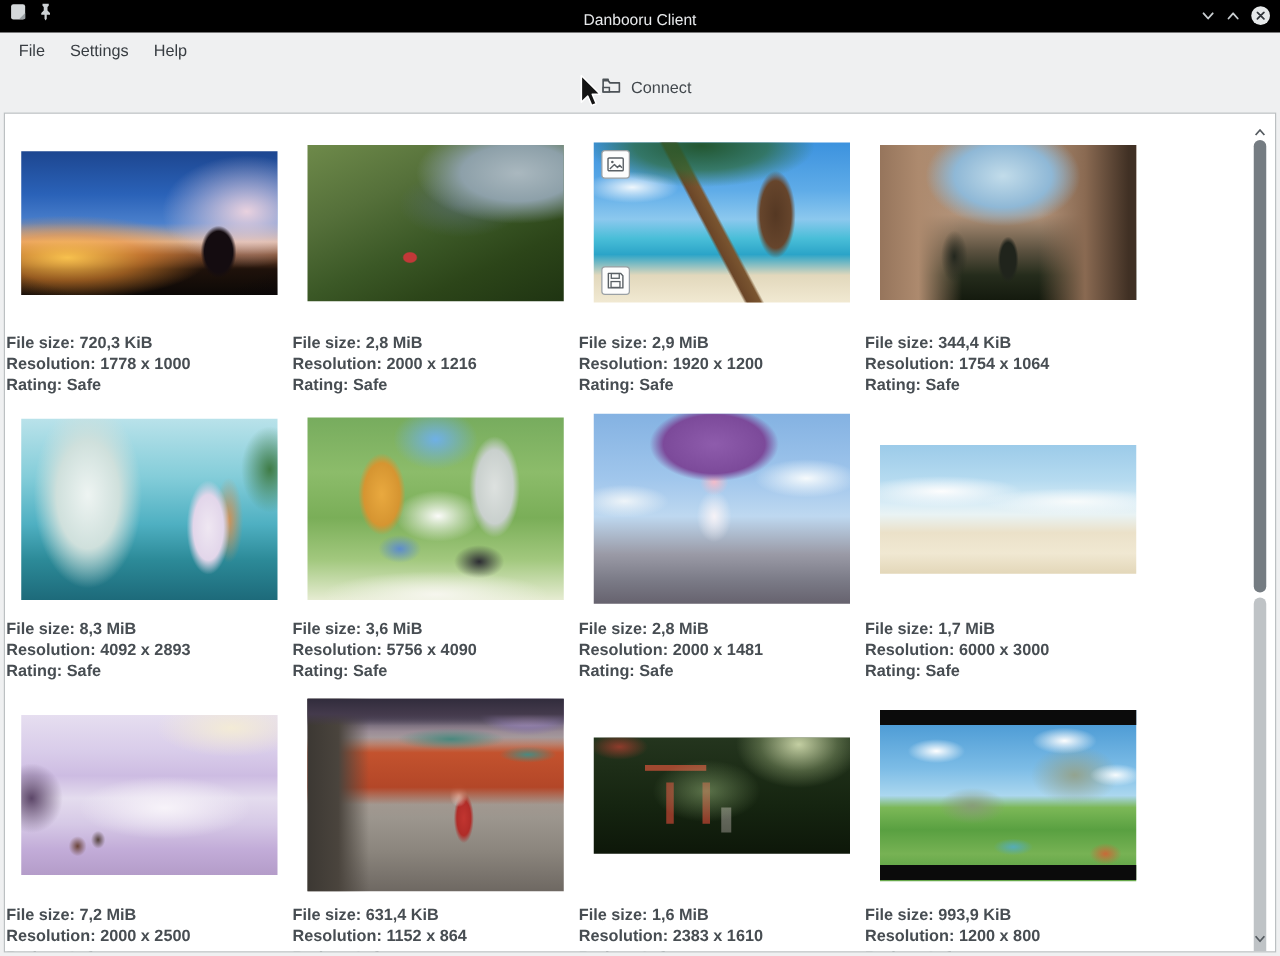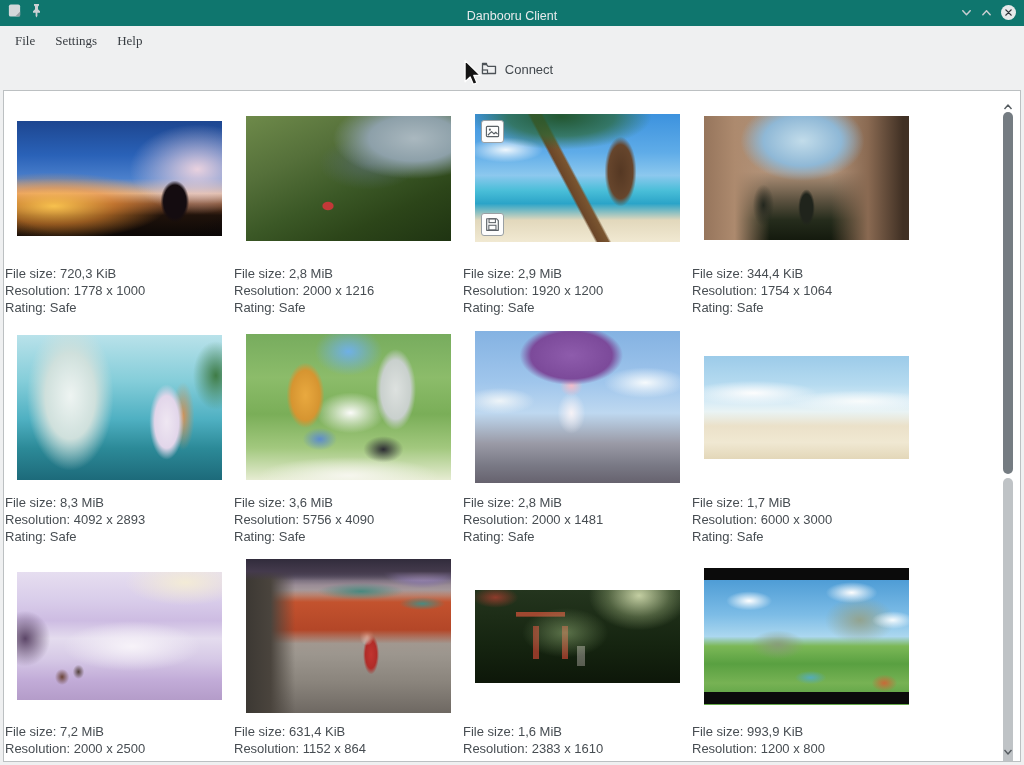--- a/index.html
+++ b/index.html
@@ -7,21 +7,21 @@
   body {
     font-family:"Liberation Sans", sans-serif;
     background:#eff0f1;
     position:relative;
     width:1024px; height:765px;
   }
 
   
   .titlebar {
     position:absolute; top:0; left:0; right:0; height:34px;
-    background:#0f766e;
+    background:#000000;
     border-bottom:2px solid #35a3dc;
     display:flex; align-items:center;
     color:#e8eaec;
   }
   .titlebar-icons { position:absolute; left:7px; top:0; height:24px; display:flex; align-items:center; gap:8px; }
   .title-text {
     position:absolute; left:0; right:0; text-align:center;
     font-size:12.5px; color:#e8eaec; line-height:24px;
   }
   .win-controls { position:absolute; right:8px; top:0; height:24px; display:flex; align-items:center; gap:9px; }
@@ -32,21 +32,21 @@
   }
   .close-btn svg { width:7px; height:7px; }
 
   
   .menubar {
     position:absolute; top:26px; left:0; right:0; height:29px;
     background:#eff0f1; display:flex; align-items:center;
     padding-left:5px;
   }
   .menu-item {
-    font-size:13px; color:#383d42; padding:4px 10px; border-radius:3px; cursor:default;font-family:Liberation Serif, serif;
+    font-size:13px; color:#383d42; padding:4px 10px; border-radius:3px; cursor:default;
   }
 
   
   .toolbar {
     position:absolute; top:55px; left:0; right:0; height:35px;
     background:#eff0f1; display:flex; align-items:center;
     padding-left:10px; gap:8px;flex-direction:column;
   }
   .tool-btn {
     display:flex; align-items:center; gap:8px;
@@ -54,20 +54,21 @@
     font-family:"Liberation Sans", sans-serif;
     font-size:13px; color:#42484d; border-radius:3px;
   }
   .tool-btn svg { width:16px; height:16px; }
 
   
   .content {
     position:absolute; top:90px; left:3px; right:3px; bottom:3px;
     background:#ffffff; border:1px solid #bcc0c2;
     overflow:hidden;
+    font-weight:bold;
   }
   .grid {
     position:absolute; left:1px; top:7px;
     display:grid;
     grid-template-columns:repeat(4, 229px);
     grid-auto-rows:229px;
   }
   .cell { width:229px; height:229px; }
   .thumb-box { width:229px; height:160px; display:flex; align-items:center; justify-content:center; }
   .thumb { width:205px; position:relative; }

